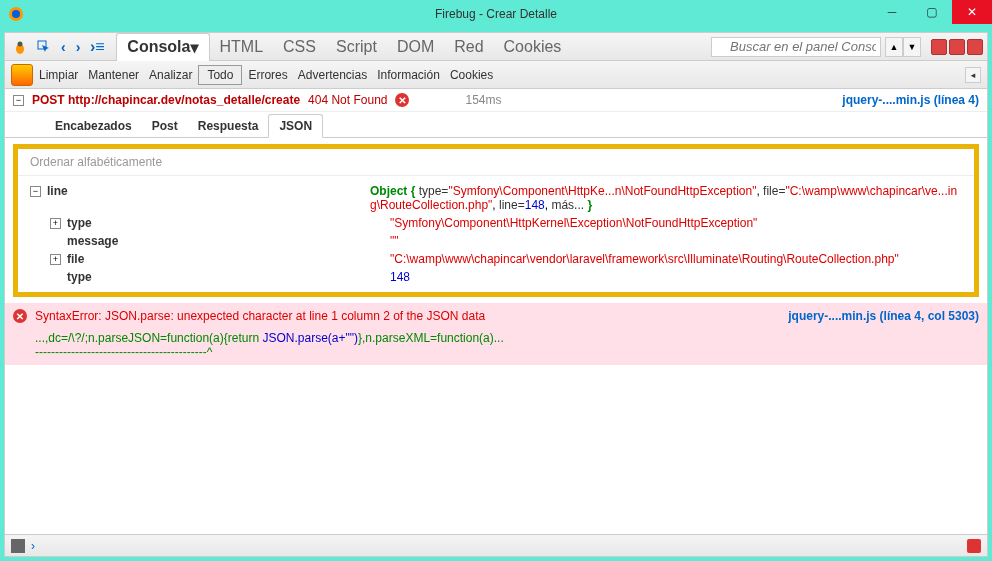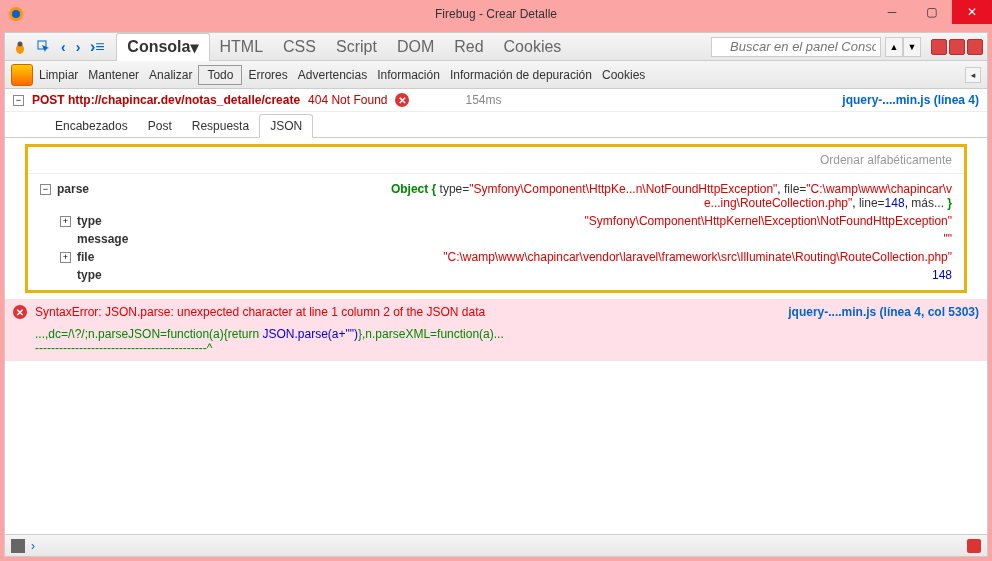--- a/index.html
+++ b/index.html
@@ -1,17 +1,17 @@
 <!DOCTYPE html>
 <html><head>
 <meta charset="utf-8">
 <style>
 * { margin: 0; padding: 0; box-sizing: border-box; font-family: "Segoe UI", Tahoma, sans-serif; }
 body { width: 992px; height: 561px; background: #ff66c4; overflow: hidden; }
-.window { width: 992px; height: 561px; background: #fca5a5; display: flex; flex-direction: column; }
+.window { width: 992px; height: 561px; background: #5eead4; display: flex; flex-direction: column; }
 .titlebar { height: 28px; display: flex; align-items: center; justify-content: center; position: relative; color: #333; font-size: 12px; }
 .titlebar-icon { position: absolute; left: 8px; width: 16px; height: 16px; }
 .win-controls { position: absolute; right: 0; top: 0; display: flex; }
 .win-btn { width: 40px; height: 24px; display: flex; align-items: center; justify-content: center; color: #333; font-size: 12px; cursor: pointer; }
 .win-btn.close { background: #e81123; color: #fff; }
 .inner { flex: 1; margin: 4px; background: #fff; border: 1px solid #ccc; display: flex; flex-direction: column; }
 .toolbar1 { height: 28px; background: linear-gradient(#f5f5f5, #e8e8e8); border-bottom: 1px solid #ccc; display: flex; align-items: center; padding: 0 4px; gap: 2px; }
 .tb-icon { width: 22px; height: 22px; display: flex; align-items: center; justify-content: center; cursor: pointer; border-radius: 2px; }
 .nav-arrow { color: #0066cc; font-size: 14px; font-weight: bold; padding: 0 4px; cursor: pointer; }
 .tabs1 { display: flex; align-items: stretch; height: 28px; margin-left: 6px; }
@@ -32,23 +32,23 @@
 .profile-icon { width: 22px; height: 22px; background: linear-gradient(#ffcc00, #ff6600); border-radius: 3px; border: 1px solid #cc6600; }
 .content { flex: 1; overflow: auto; background: #fff; font-size: 12px; }
 .req-line { padding: 4px 8px; display: flex; align-items: center; gap: 8px; border-bottom: 1px solid #eee; }
 .toggle { width: 11px; height: 11px; border: 1px solid #888; display: inline-flex; align-items: center; justify-content: center; font-size: 9px; line-height: 1; cursor: pointer; background: #fff; }
 .method-url { color: #b00; font-weight: bold; font-size: 12px; }
 .status-404 { color: #b00; font-size: 12px; }
 .err-icon { width: 14px; height: 14px; background: #d33; border-radius: 50%; color: #fff; display: inline-flex; align-items: center; justify-content: center; font-size: 10px; font-weight: bold; }
 .timing { color: #888; font-size: 12px; margin-left: 48px; }
 .source-link { margin-left: auto; color: #0066cc; font-weight: bold; font-size: 12px; cursor: pointer; }
 .subtabs { display: flex; padding-left: 40px; border-bottom: 1px solid #ccc; height: 26px; align-items: flex-end; }
-.subtab { padding: 4px 10px; font-size: 12px; font-weight: normal; color: #333; cursor: pointer; }
+.subtab { padding: 4px 10px; font-size: 12px; font-weight: bold; color: #333; cursor: pointer; }
 .subtab.active { border: 1px solid #ccc; border-bottom: 1px solid #fff; margin-bottom: -1px; background: #fff; border-top-left-radius: 3px; border-top-right-radius: 3px; }
-.json-panel { margin: 6px 20px; border: 3px solid #eab308; text-align: right; }
+.json-panel { margin: 6px 8px; border: 5px solid #eab308; }
 .sort-link { padding: 6px 12px; color: #999; font-size: 12px; border-bottom: 1px solid #eee; cursor: pointer; }
 .json-body { padding: 6px 12px; font-family: "Consolas", monospace; font-size: 12px; }
 .json-row { display: flex; align-items: flex-start; padding: 2px 0; }
 .json-key-col { width: 340px; display: flex; align-items: center; gap: 6px; }
 .json-key { font-weight: bold; color: #333; }
 .json-val { flex: 1; word-break: break-all; }
 .obj-kw { color: #008800; font-weight: bold; }
 .str-val { color: #d00; }
 .num-val { color: #0000cc; }
 .prop-name { color: #333; }
@@ -124,21 +124,20 @@
 
     <div class="toolbar2">
       <div class="profile-icon"></div>
       <span class="tb2-item">Limpiar</span>
       <span class="tb2-item">Mantener</span>
       <span class="tb2-item">Analizar</span>
       <span class="tb2-item boxed">Todo</span>
       <span class="tb2-item">Errores</span>
       <span class="tb2-item">Advertencias</span>
       <span class="tb2-item">Información</span>
-      <span class="tb2-item">Información de depuración</span>
       <span class="tb2-item">Cookies</span>
       <div class="tb2-arrow">◂</div>
     </div>
 
     <div class="content">
       <div class="req-line">
         <span class="toggle">−</span>
         <span class="method-url"><span>POST</span> <span>http://chapincar.dev/notas_detalle/create</span></span>
         <span class="status-404">404 Not Found</span>
         <span class="err-icon">✕</span>
@@ -152,21 +151,21 @@
         <div class="subtab">Respuesta</div>
         <div class="subtab active">JSON</div>
       </div>
 
       <div class="json-panel">
         <div class="sort-link">Ordenar alfabéticamente</div>
         <div class="json-body">
           <div class="json-row">
             <div class="json-key-col">
                 <span class="toggle">−</span>
-                <span class="json-key">parse</span>
+                <span class="json-key">line</span>
               </div>
             <div class="json-val">
               <span class="obj-kw">Object { </span>
               <span class="prop-name">type=</span><span class="str-val">"Symfony\Component\HttpKe...n\NotFoundHttpException"</span>,
               <span class="prop-name">file=</span><span class="str-val">"C:\wamp\www\chapincar\ve...ing\RouteCollection.php"</span>,
               <span class="prop-name">line=</span><span class="num-val">148</span>,
               <span class="prop-name"> <span>más...</span></span><span class="obj-kw"> }</span>
             </div>
           </div>
           <div class="json-row indent1">

